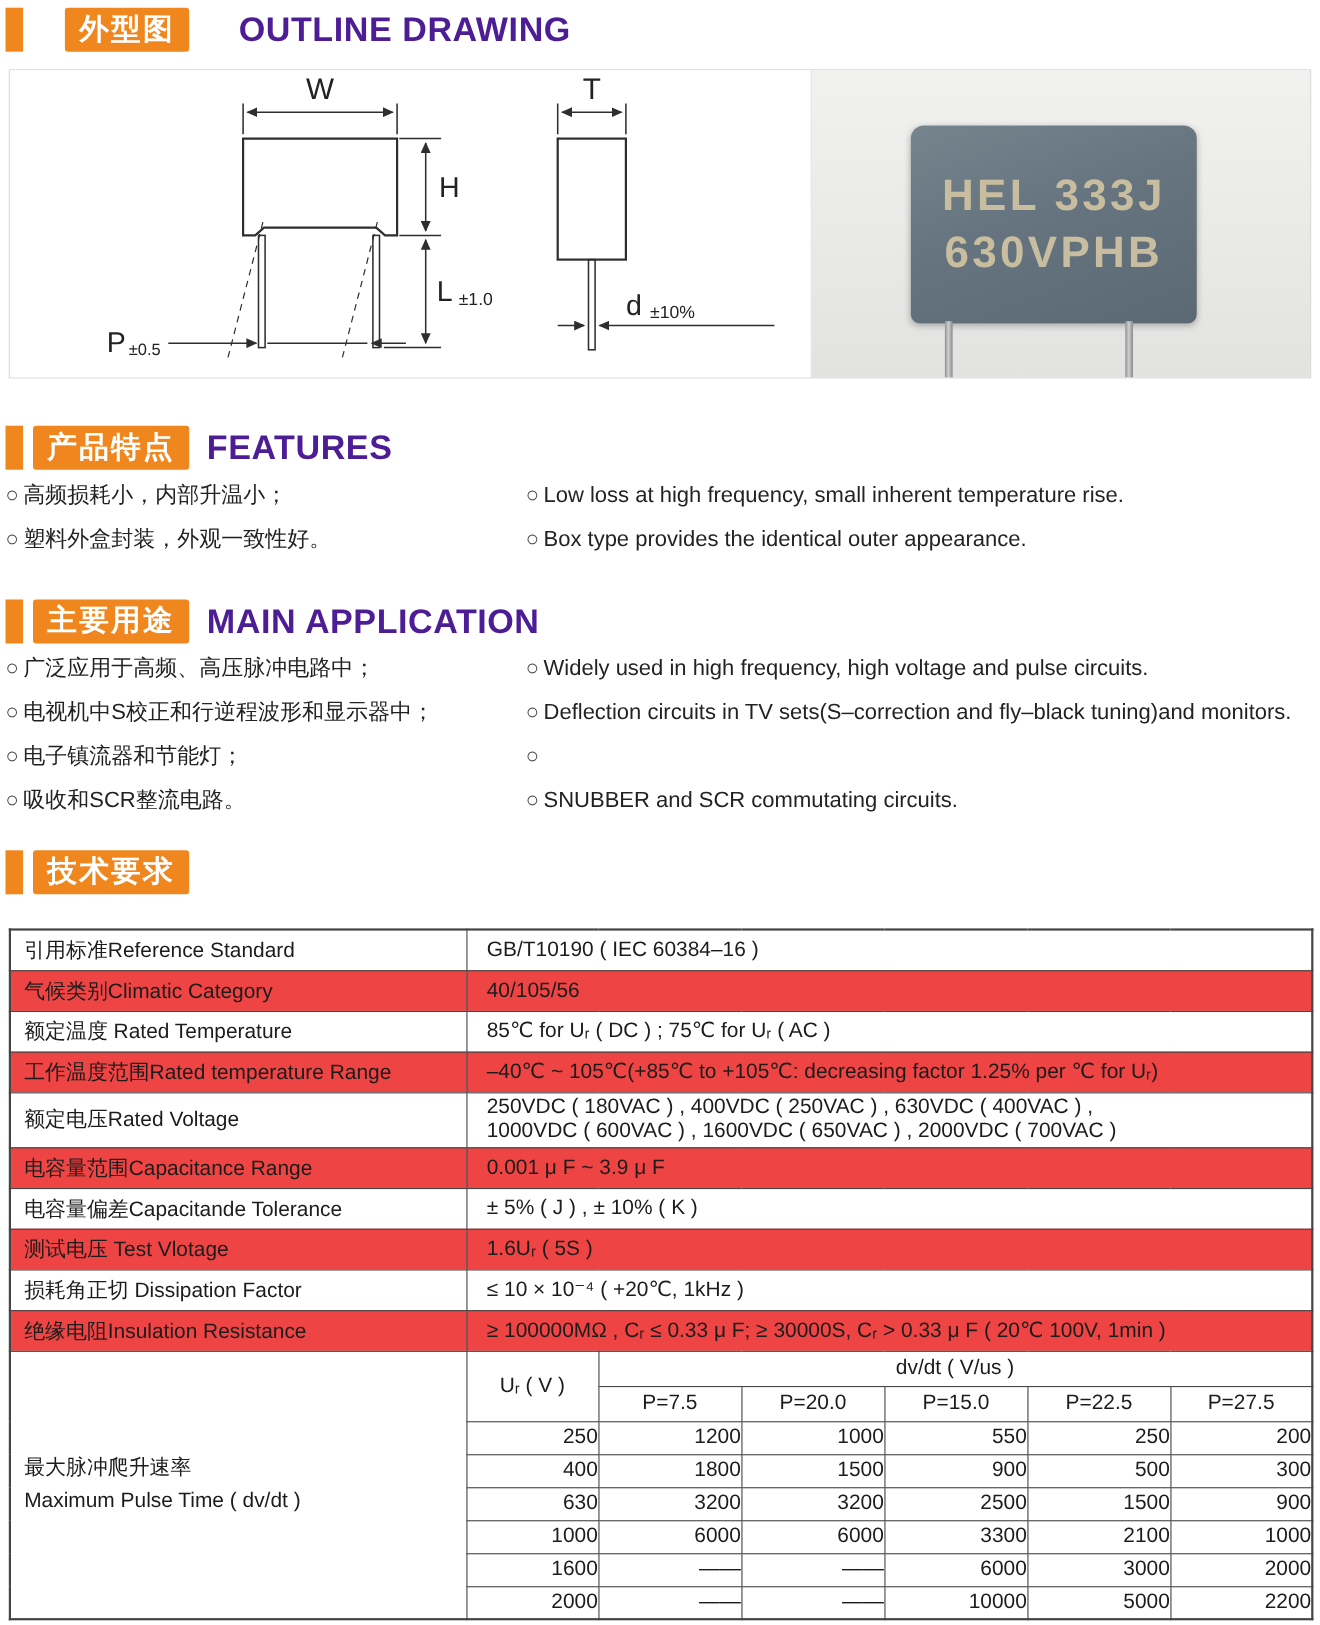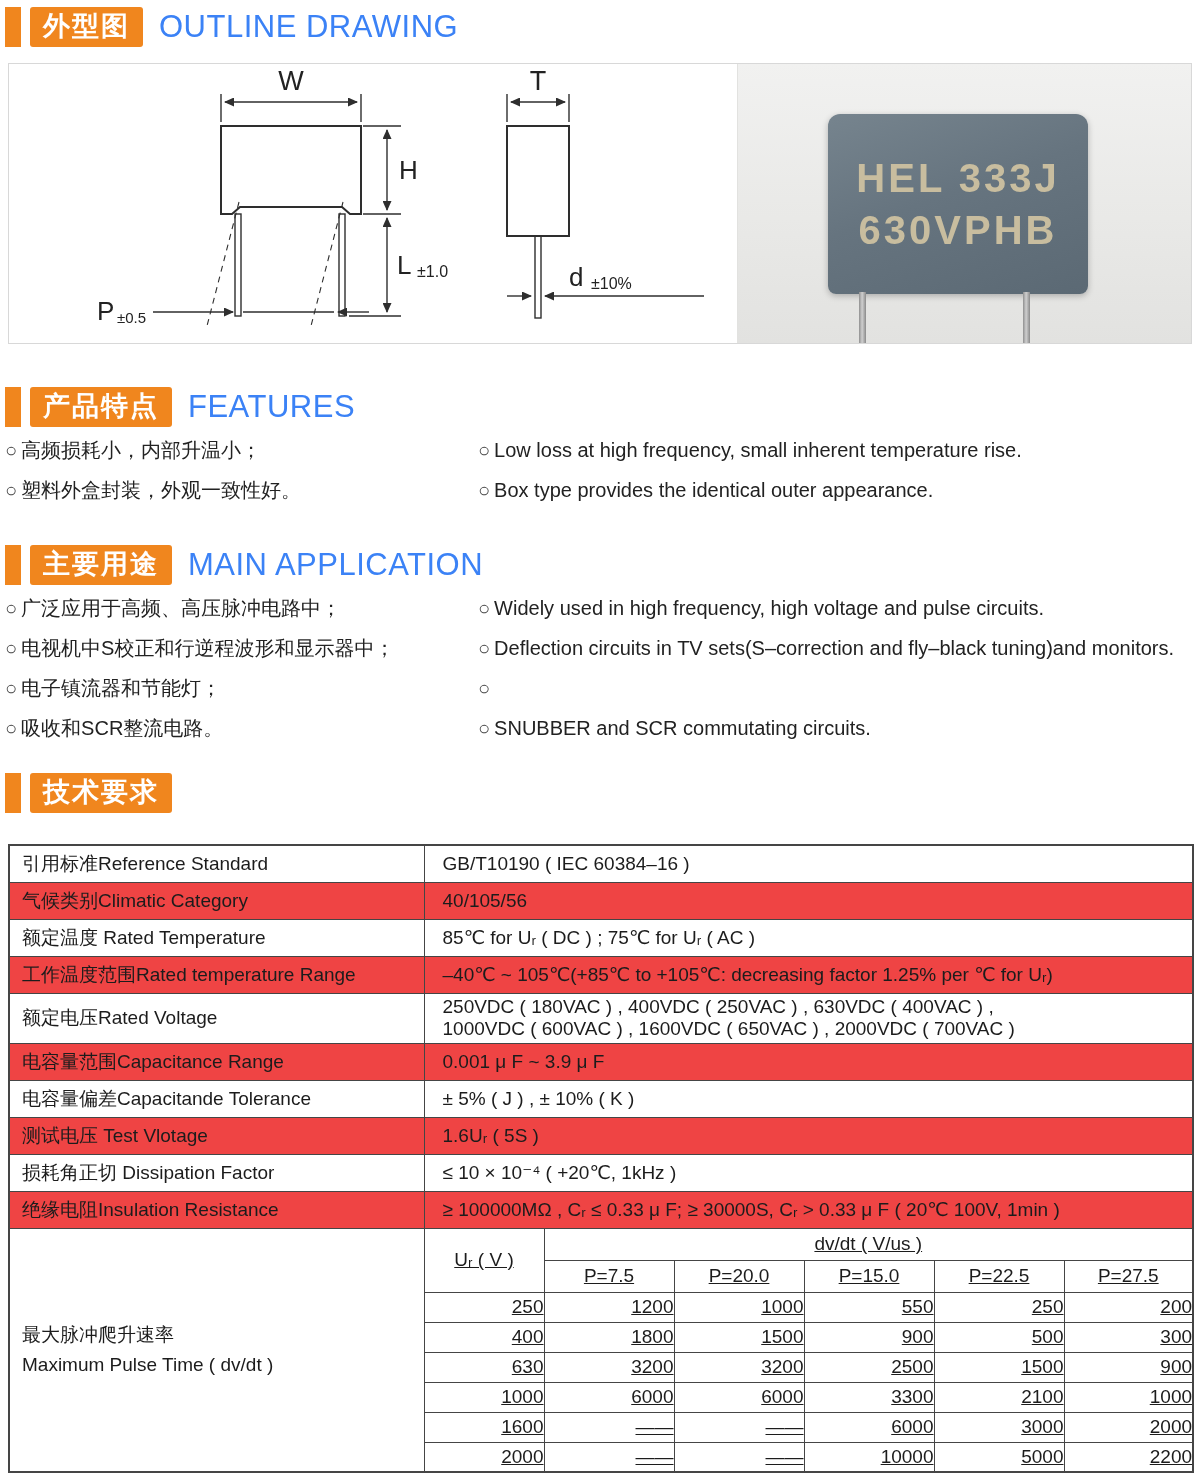--- a/index.html
+++ b/index.html
@@ -17,21 +17,21 @@
   }
   
   .sec-header { display:flex; align-items:center; margin-left:5px; height:42px; }
   .accent-bar { width:16px; height:40px; background:#f0861e; margin-right:9px; }
   .badge {
     background:#f0861e; color:#fff; font-weight:bold; font-size:27px;
     padding:3px 13px 5px 13px; border-radius:3px; line-height:1.2;
     letter-spacing:2px;
   }
   .sec-title {
-    color:#3b82f6; font-weight:normal; font-size:31px; margin-left:16px;
+    color:#4c1d95; font-weight:bold; font-size:31px; margin-left:16px;
     letter-spacing:0.5px;
   }
   
   .outline-wrap {
     display:flex; margin:15px 8px 0 8px; height:281px;
     border:1px solid #d8d8d8; background:#fff;
   }
   .outline-panel { width:728px; height:279px; background:#fff; }
   .photo-panel {
     position:relative; flex:1; height:279px;
@@ -58,21 +58,21 @@
   
   .two-col { display:flex; margin:10px 5px 0 5px; }
   .col-zh { width:473px; }
   .col-en { flex:1; }
   .blist { list-style:none; }
   .blist li { font-size:20px; color:#222; margin-bottom:15px; display:flex; line-height:1.25; }
   .blist .b { margin-right:4px; color:#444; flex:none; }
   
   table.spec {
     border-collapse:collapse; table-layout:fixed;
-    margin:30px 0 16px 8px; width:1184px;text-decoration:underline;
+    margin:30px 0 16px 8px; width:1184px;
   }
   table.spec td {
     border:1.5px solid #454545; font-size:19px; color:#1c1c1c;
     vertical-align:middle;
   }
   table.spec { border:2px solid #454545; }
   td.lbl { padding-left:12px; height:37px; }
   td.val { padding-left:18px; padding-right:6px; height:37px; }
   td.val span, td.lbl span { white-space:pre-line; display:inline-block; }
   tr.alt td { background:#ef4444; }
@@ -89,21 +89,21 @@
   svg .dash { stroke:#2e2e2e; stroke-width:1.1; stroke-dasharray:6 5; fill:none; }
   .sp1 { margin-top:42px; }
   .sp2 { margin-top:26px; }
   .sp3 { margin-top:16px; }
 </style>
 </head>
 <body>
 
 <div class="page">
 
-  <div class="sec-header" style="margin-top:6px;">
+  <div class="sec-header" style="margin-top:6px;gap:29px;">
     <div class="accent-bar"></div>
     <div class="badge"><span data-bind="sections.outline.zh">外型图</span></div>
     <div class="sec-title" data-bind="sections.outline.en">OUTLINE DRAWING</div>
   </div>
 
   <div class="outline-wrap">
     <div class="outline-panel">
       <svg width="727" height="279" viewBox="0 0 727 279">
         <defs>
           <marker id="ar" markerWidth="11" markerHeight="9" refX="9" refY="4.5" orient="auto" markerUnits="userSpaceOnUse">

